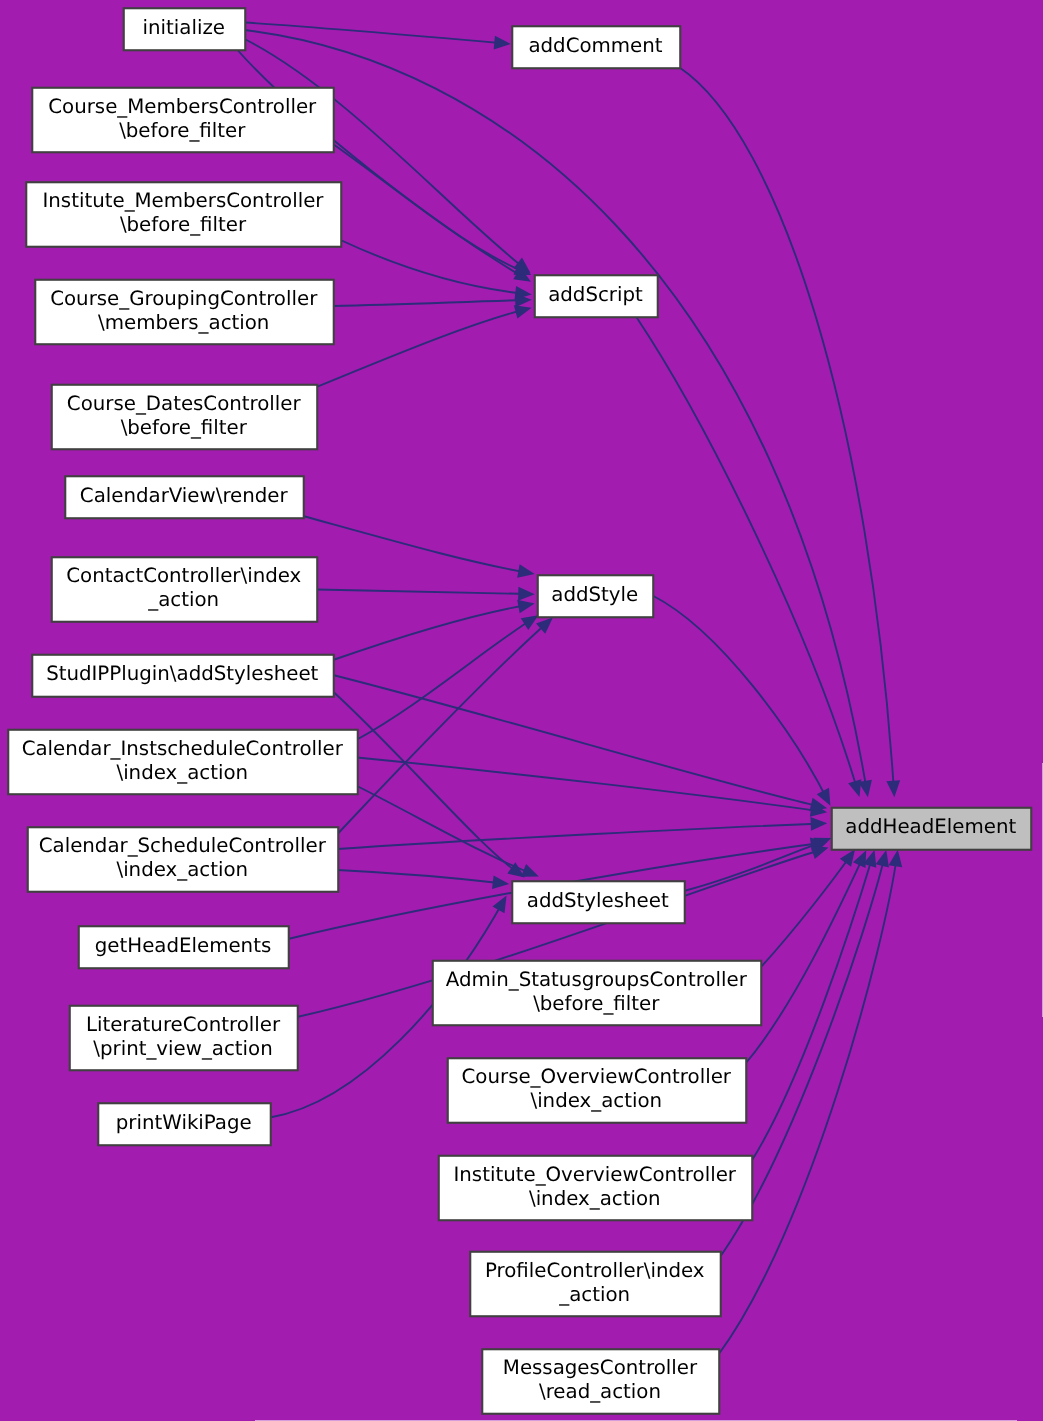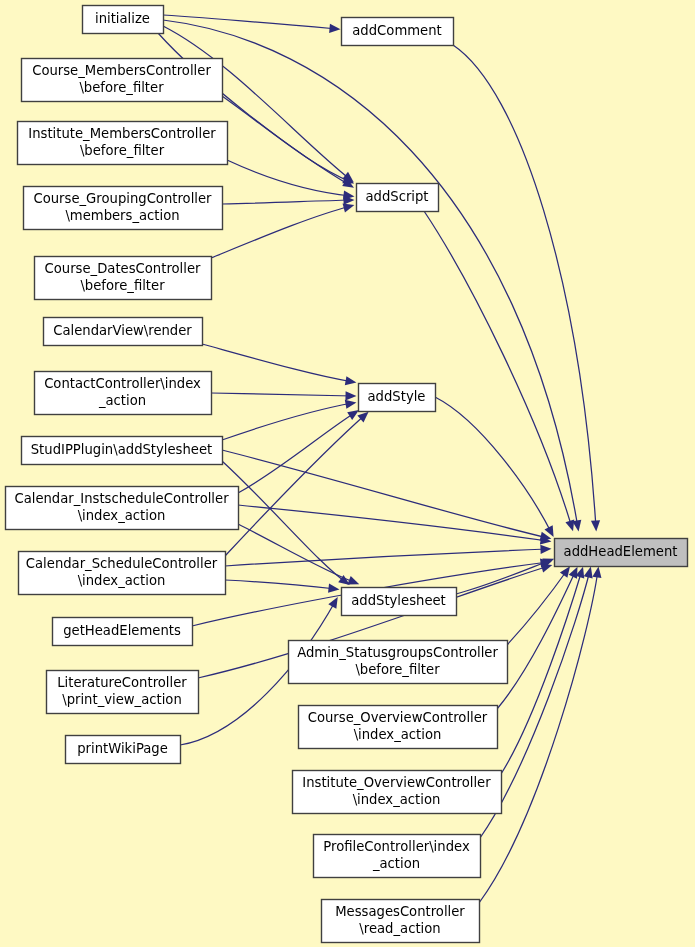--- a/index.html
+++ b/index.html
@@ -4,21 +4,21 @@
 <style>
   html, body {
     margin: 0;
     padding: 0;
     background: #ffffff;
   }
   #graph-root {
     position: relative;
     width: 695px;
     height: 947px;
-    background: #fef9c3;
+    background: #a21caf;
     font-family: "DejaVu Sans", "Liberation Sans", sans-serif;
     overflow: hidden;
   }
   #graph-svg {
     position: absolute;
     top: 0; left: 0;
     width: 695px;
     height: 947px;
   }
   .node-rect {

